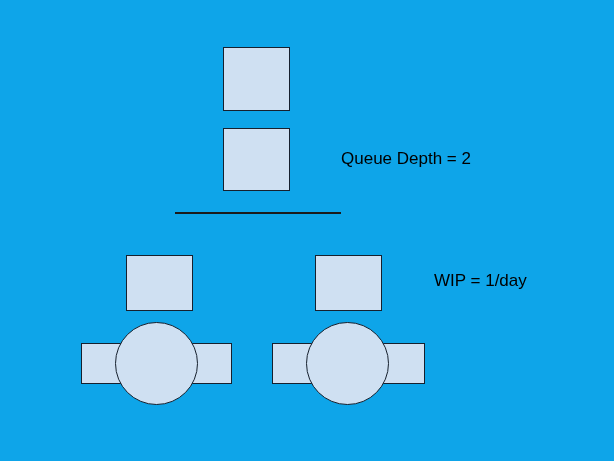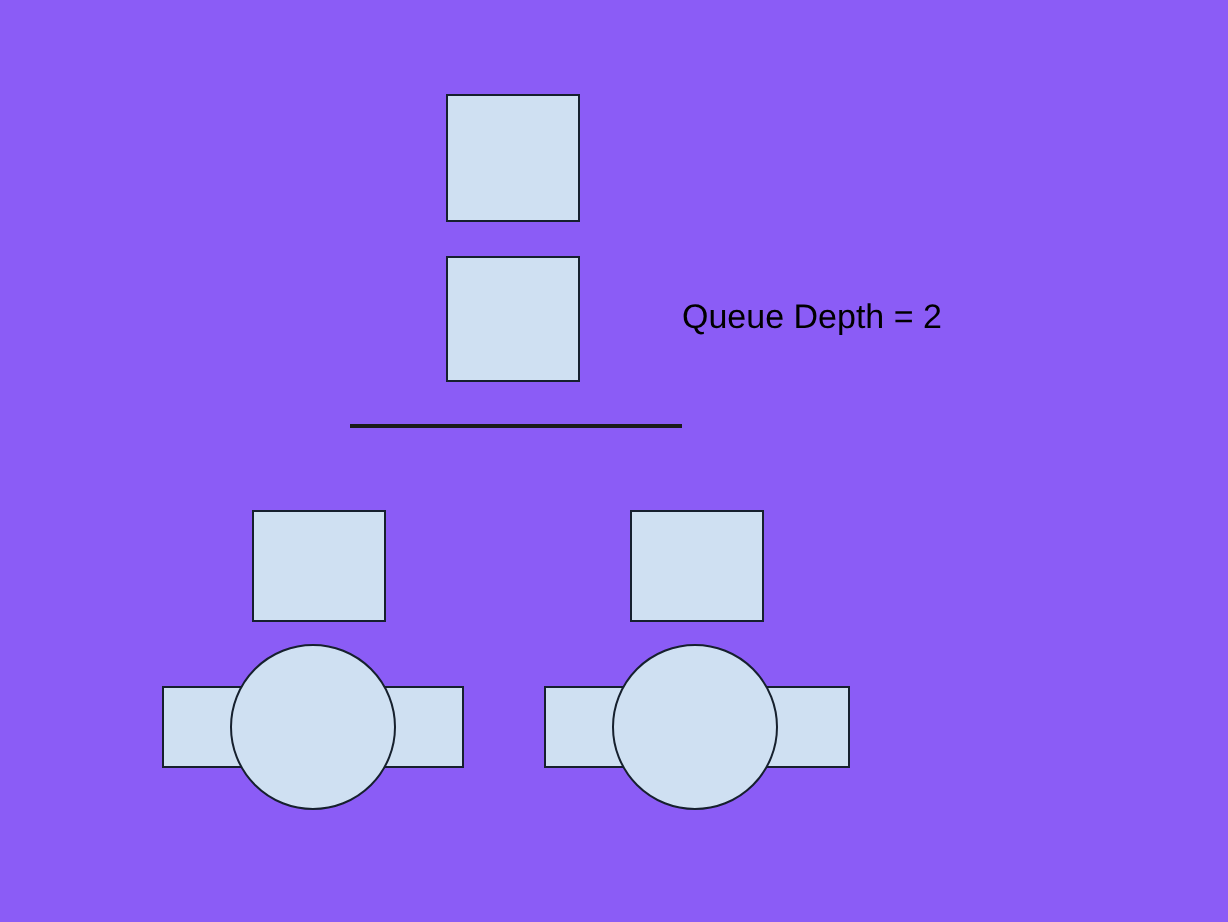--- a/index.html
+++ b/index.html
@@ -7,21 +7,21 @@
     padding: 0;
     background: #ffffff;
   }
   body {
     font-family: "Liberation Sans", sans-serif;
   }
   #canvas {
     position: relative;
     width: 614px;
     height: 461px;
-    background: #8b5cf6;
+    background: #0ea5e9;
     overflow: hidden;
   }
   .shape {
     position: absolute;
     box-sizing: border-box;
   }
   .box {
     background: #cfe0f2;
     border: 1.6px solid #16202e;
   }
@@ -74,14 +74,15 @@
   <div class="shape divider" id="queue-divider"></div>
 
   <div class="shape box" id="ws1-box"></div>
   <div class="shape bar" id="ws1-bar"></div>
   <div class="shape circle" id="ws1-circle"></div>
 
   <div class="shape box" id="ws2-box"></div>
   <div class="shape bar" id="ws2-bar"></div>
   <div class="shape circle" id="ws2-circle"></div>
 
+  <div class="label" id="wip-label">WIP = 1/day</div>
 
 </div>
 
 </body></html>

